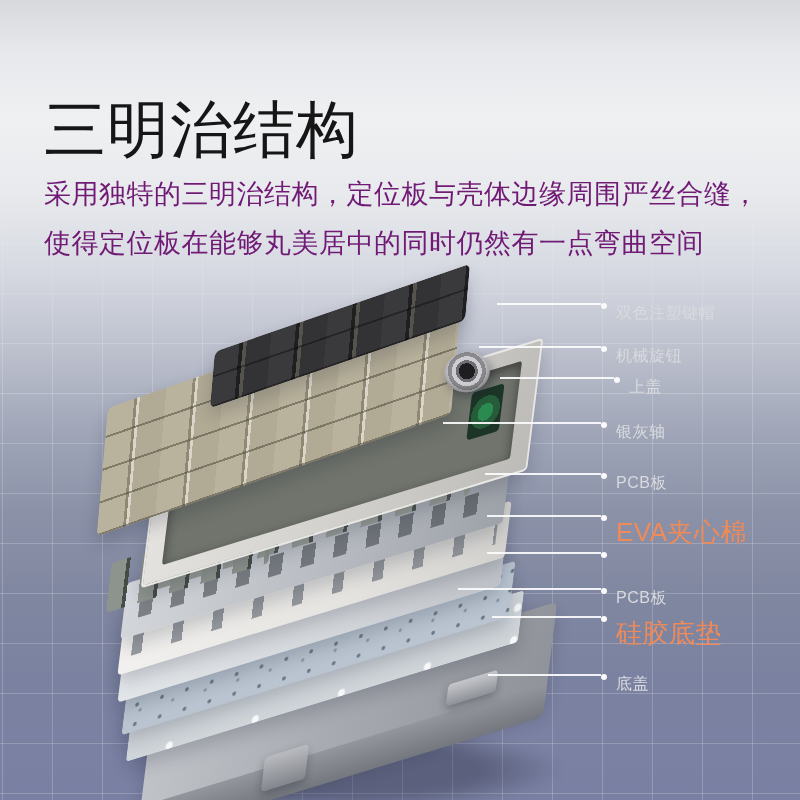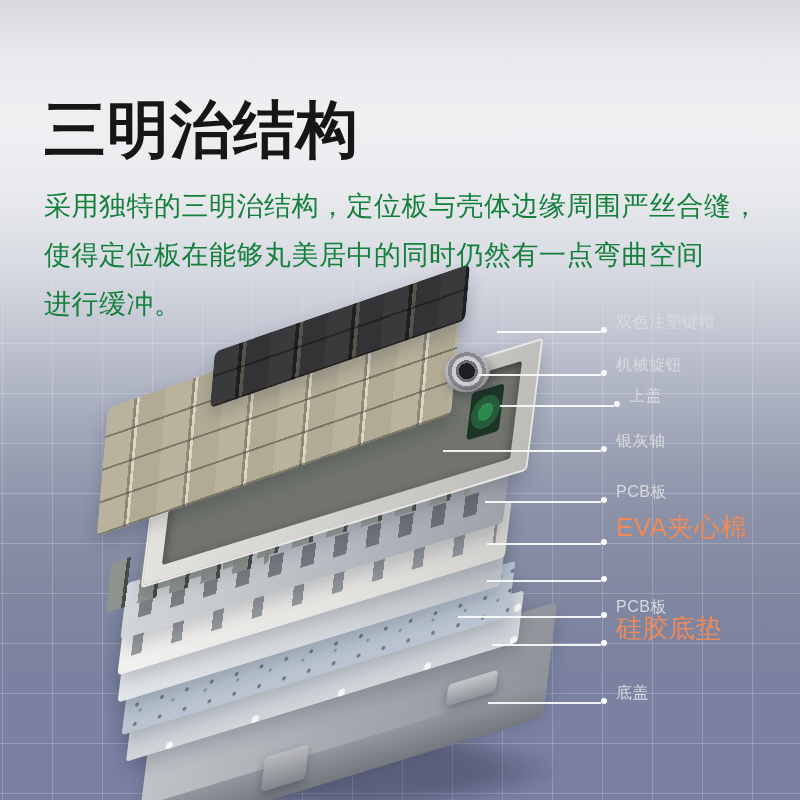--- a/index.html
+++ b/index.html
@@ -21,25 +21,25 @@
     background-image:
       repeating-linear-gradient(to right, rgba(255,255,255,.20) 0 1px, transparent 1px 50px),
       repeating-linear-gradient(to bottom, rgba(255,255,255,.20) 0 1px, transparent 1px 50px);
     background-position:2px 43px;
     -webkit-mask-image:linear-gradient(to bottom, transparent 0 16%, rgba(0,0,0,.45) 30%, #000 48%);
     mask-image:linear-gradient(to bottom, transparent 0 16%, rgba(0,0,0,.45) 30%, #000 48%);
   }
 
   .title{
     position:absolute;left:44px;top:54px;z-index:30;
-    font-size:62px;font-weight:700;color:#161616;letter-spacing:1px;line-height:1.1;
+    font-size:62px;font-weight:400;color:#161616;letter-spacing:1px;line-height:1.1;
   }
   .para{
-    position:absolute;left:44px;top:182px;z-index:30;
-    font-size:27px;color:#15803d;line-height:49px;letter-spacing:.5px;
+    position:absolute;left:44px;top:170px;z-index:30;
+    font-size:27px;color:#701a75;line-height:49px;letter-spacing:.5px;
   }
 
   
   .kb{position:absolute;inset:0;z-index:5;pointer-events:none;}
   .layer{position:absolute;transform:rotate(-17deg) skewX(-24deg);border-radius:4px;
          box-shadow:0 8px 16px rgba(25,30,50,.20);}
   .caps-dark{left:205px;top:310px;width:270px;height:52px;z-index:12;border-radius:6px;
     transform:rotate(-19deg) skewX(-24deg);
     background:
       repeating-linear-gradient(0deg, rgba(0,0,0,.35) 0 2px, transparent 2px 28px),
@@ -91,21 +91,21 @@
   .foot.f2{left:446px;top:678px;width:52px;height:20px;background:linear-gradient(180deg,#c6c8cd,#8f9298);}
   .kshadow{position:absolute;left:140px;top:730px;width:420px;height:80px;z-index:0;
     background:radial-gradient(ellipse at center, rgba(20,25,40,.30) 0 45%, rgba(20,25,40,0) 72%);
     filter:blur(4px);}
   .knob{position:absolute;left:444px;top:352px;width:46px;height:40px;z-index:13;border-radius:50%;
     transform:rotate(-14deg);
     background:radial-gradient(circle at 50% 48%, #1e1e20 0 8px, #6e6e72 8px 11px, #cdcdd1 11px 15px, #8a8a8e 15px 19px, #bebec2 19px);
     box-shadow:2px 5px 9px rgba(25,30,50,.35), inset 0 -3px 5px rgba(0,0,0,.3);}
 
   
-  .lr{position:absolute;display:flex;align-items:flex-end;height:30px;z-index:20;white-space:nowrap;}
+  .lr{position:absolute;display:flex;align-items:flex-start;height:30px;z-index:20;white-space:nowrap;}
   .lr .ln{height:2px;background:rgba(252,252,253,.92);}
   .lr .dt{width:6px;height:6px;border-radius:50%;background:#fafafb;flex:none;}
   .lr .tx{margin-left:9px;font-size:16px;color:var(--label-gray);letter-spacing:.5px;}
   .lr.emph .tx{font-size:26px;color:var(--accent-orange);font-weight:500;}
   .lr1{top:303px;left:497px}.lr1 .ln{width:104px}
   .lr2{top:346px;left:479px}.lr2 .ln{width:122px}
   .lr3{top:377px;left:500px}.lr3 .ln{width:114px}
   .lr4{top:422px;left:443px}.lr4 .ln{width:158px}
   .lr5{top:473px;left:485px}.lr5 .ln{width:116px}
   .lr6{top:515px;left:487px}.lr6 .ln{width:114px}
@@ -117,21 +117,20 @@
 </head>
 <body>
 
 <div class="grid"></div>
 
 <h1 class="title">三明治结构</h1>
 
 <div class="para">
   <div>采用独特的三明治结构，定位板与壳体边缘周围严丝合缝，</div>
   <div>使得定位板在能够丸美居中的同时仍然有一点弯曲空间</div>
-  <div>进行缓冲。</div>
 </div>
 
 <div class="kb">
   <div class="kshadow"></div>
   <div class="layer bottom-case">
     <div class="front"></div>
     <div class="port"></div>
   </div>
   <div class="foot"></div>
   <div class="foot f2"></div>

